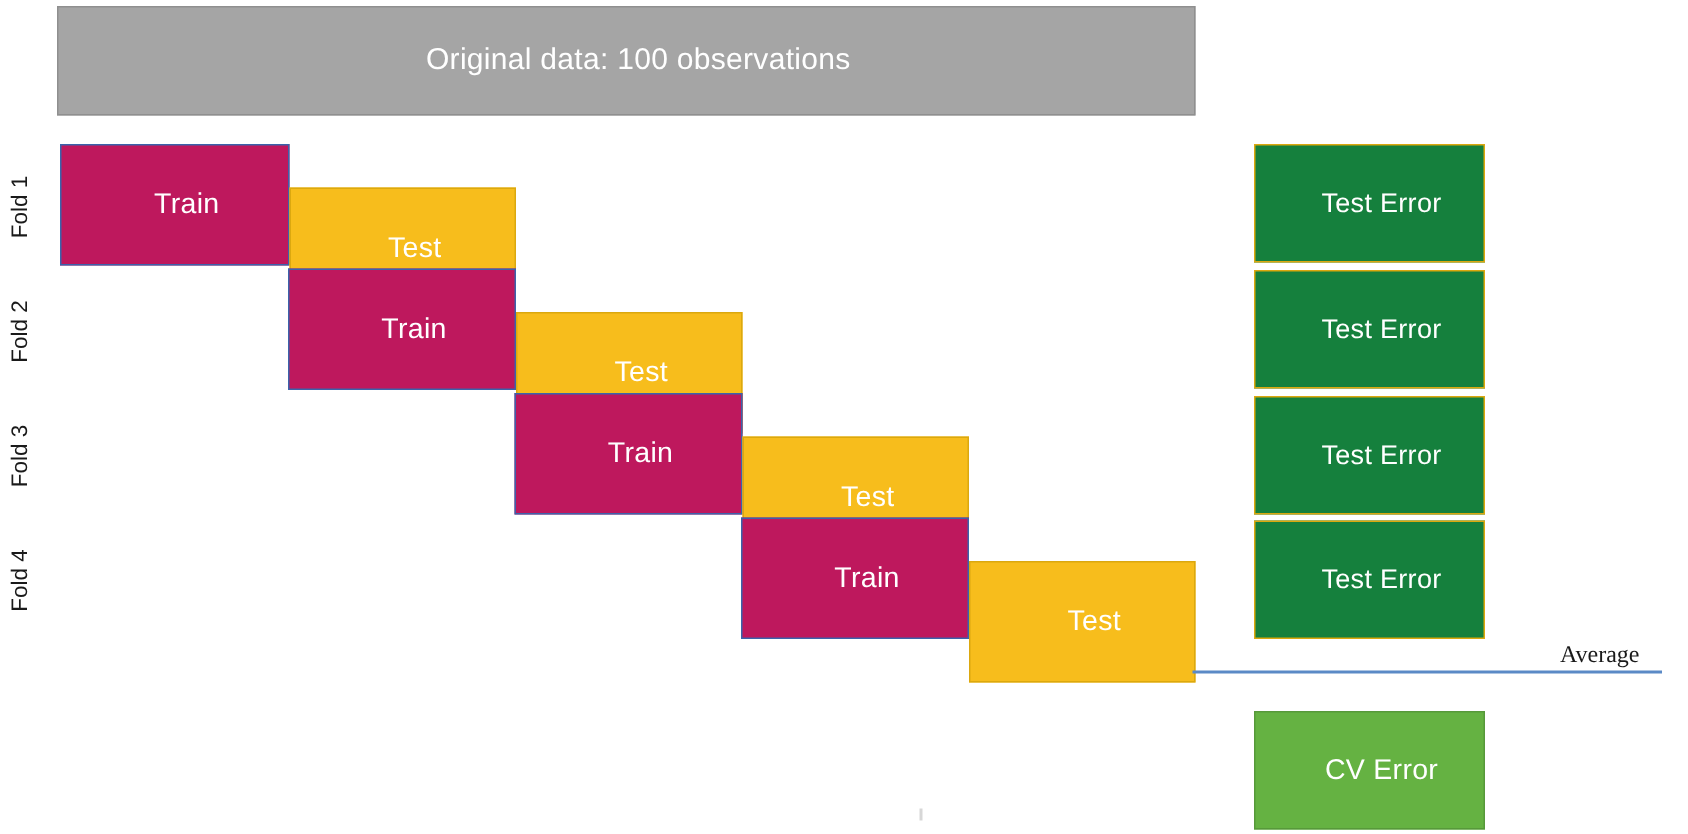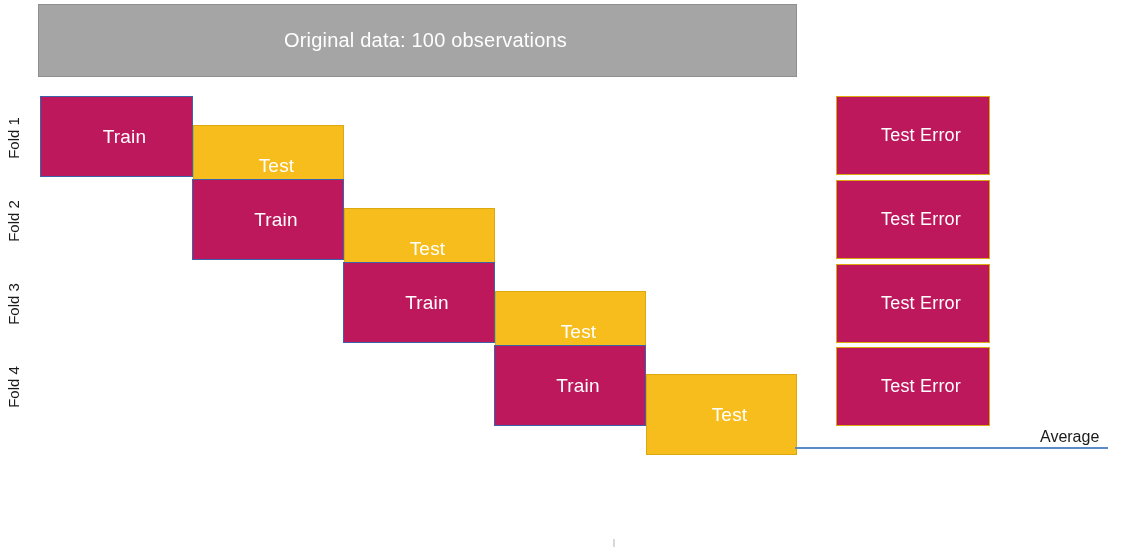--- a/index.html
+++ b/index.html
@@ -41,21 +41,21 @@
   .box-train {
     background: #be185d;
     border: 1px solid #3b63ab;
   }
   .box-test {
     background: #f7bd1c;
     border: 1px solid #dba80f;
     margin-top: 29px;
   }
   .box-testerror {
-    background: #be185d;
+    background: #15803d;
     border: 1px solid #dba80f;
     font-size: 18px;
   }
   .box-cverror {
     background: #65b242;
     border: 1px solid #57993a;
     font-size: 19px;
   }
   .fold-label {
     position: absolute;
@@ -137,19 +137,22 @@
   <div class="box box-testerror" style="left:836px; top:180px; width:154px; height:79px;">
     <span>Test Error</span>
   </div>
   <div class="box box-testerror" style="left:836px; top:264px; width:154px; height:79px;">
     <span>Test Error</span>
   </div>
   <div class="box box-testerror" style="left:836px; top:347px; width:154px; height:79px;">
     <span>Test Error</span>
   </div>
 
-  <div class="avg-label" style="left:1040px; top:428px;">Average</div>
+  <div class="avg-label" style="left:1040px; top:428px;font-family:Liberation Serif, serif;">Average</div>
   <div class="avg-line" style="left:795px; top:447px; width:313px;"></div>
 
+  <div class="box box-cverror" style="left:836px; top:474px; width:154px; height:79px;">
+    <span>CV Error</span>
+  </div>
 
   <div class="speck" style="left:613px; top:539px;"></div>
 
 </div>
 
 </body></html>

